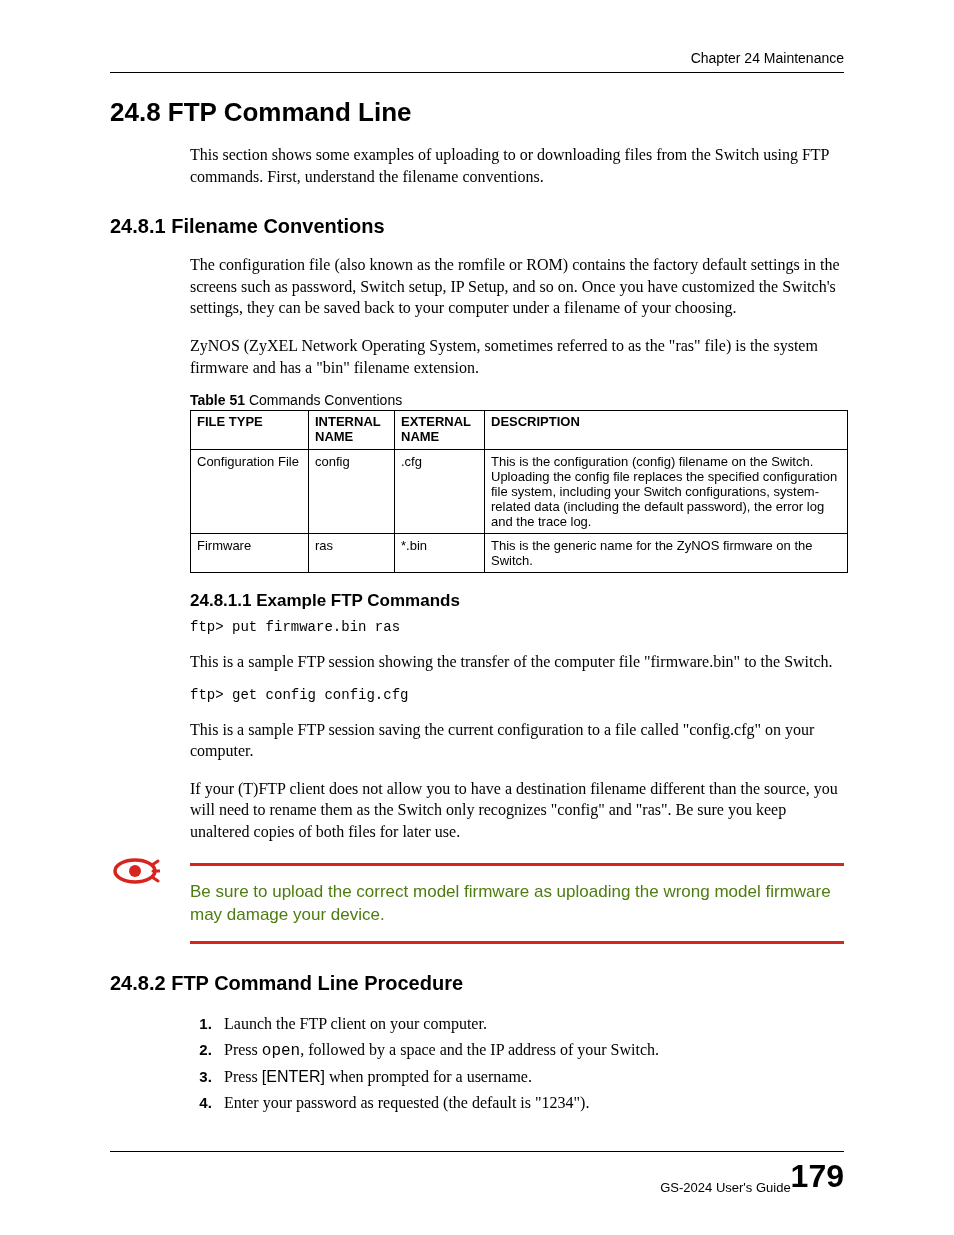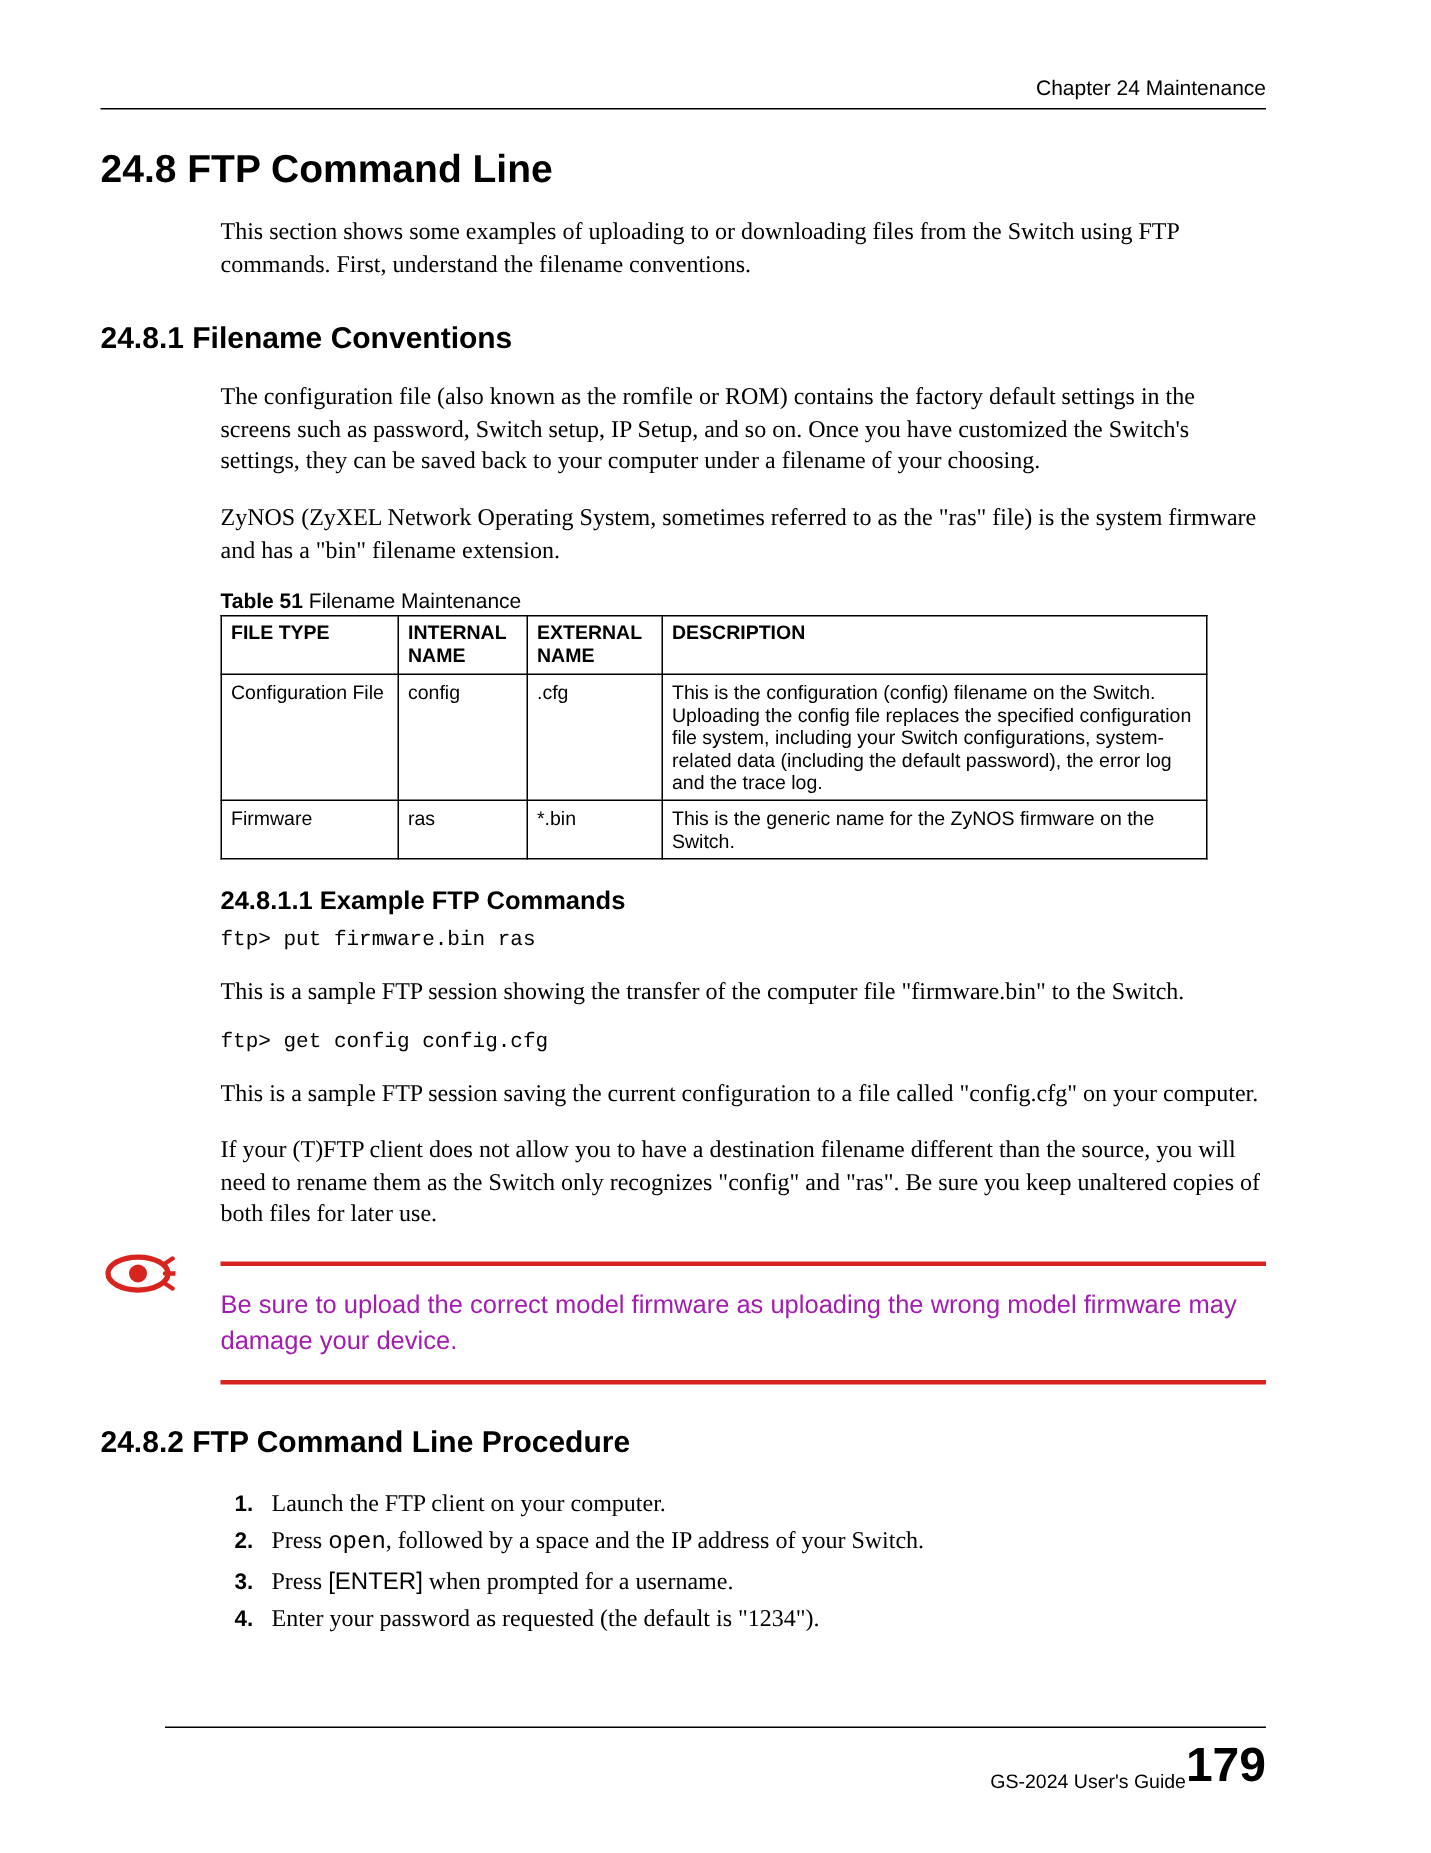--- a/index.html
+++ b/index.html
@@ -6,21 +6,21 @@
   body {
     font-family: "Times New Roman", Times, serif;
     font-size: 16px;
     color: #000;
     margin: 0;
     padding: 0;
     background: #fff;
     width: 954px;
   }
   .page {
-    padding: 50px 110px 40px 67px;
+    padding: 50px 110px 40px 110px;
     position: relative;
     min-height: 1235px;
   }
   .header-right {
     text-align: right;
     font-family: Arial, Helvetica, sans-serif;
     font-size: 14px;
     margin-bottom: 6px;
   }
   .header-rule {
@@ -94,21 +94,21 @@
   .callout-bar.bottom {
     margin-top: 14px;
     margin-bottom: 0;
   }
   .eye-wrap {
     position: absolute;
     left: 0;
     top: -8px;
   }
   .callout-text {
-    color: #a21caf;
+    color: #4d7c0f;
     font-family: Arial, Helvetica, sans-serif;
     font-size: 17px;
     margin-left: 80px;
     line-height: 1.4;
   }
   ol.procedure {
     margin-left: 80px;
     padding-left: 26px;
     line-height: 1.6;
   }
@@ -156,21 +156,21 @@
   <hr class="header-rule">
 
   <h1 class="section-h1">24.8  FTP Command Line</h1>
   <p class="body-text">This section shows some examples of uploading to or downloading files from the Switch using FTP commands. First, understand the filename conventions.</p>
 
   <h2 class="section-h2">24.8.1  Filename Conventions</h2>
   <p class="body-text">The configuration file (also known as the romfile or ROM) contains the factory default settings in the screens such as password, Switch setup, IP Setup, and so on. Once you have customized the Switch's settings, they can be saved back to your computer under a filename of your choosing.</p>
   <p class="body-text">ZyNOS (ZyXEL Network Operating System, sometimes referred to as the "ras" file) is the system firmware and has a "bin" filename extension.</p>
 
   <div class="table-caption">
-    <b>Table 51</b><span>   Filename Maintenance</span>
+    <b>Table 51</b><span>   Commands Conventions</span>
   </div>
 
   <table class="data-table">
     <thead>
       <tr>
         <th style="width:118px">FILE TYPE</th>
         <th style="width:86px">INTERNAL NAME</th>
         <th style="width:90px">EXTERNAL NAME</th>
         <th>DESCRIPTION</th>
       </tr>

